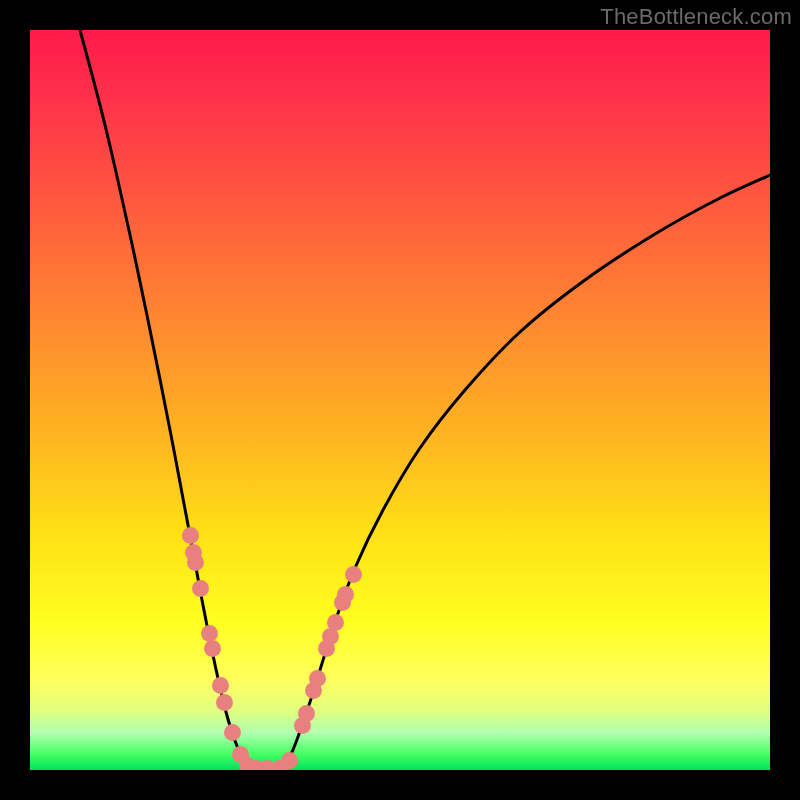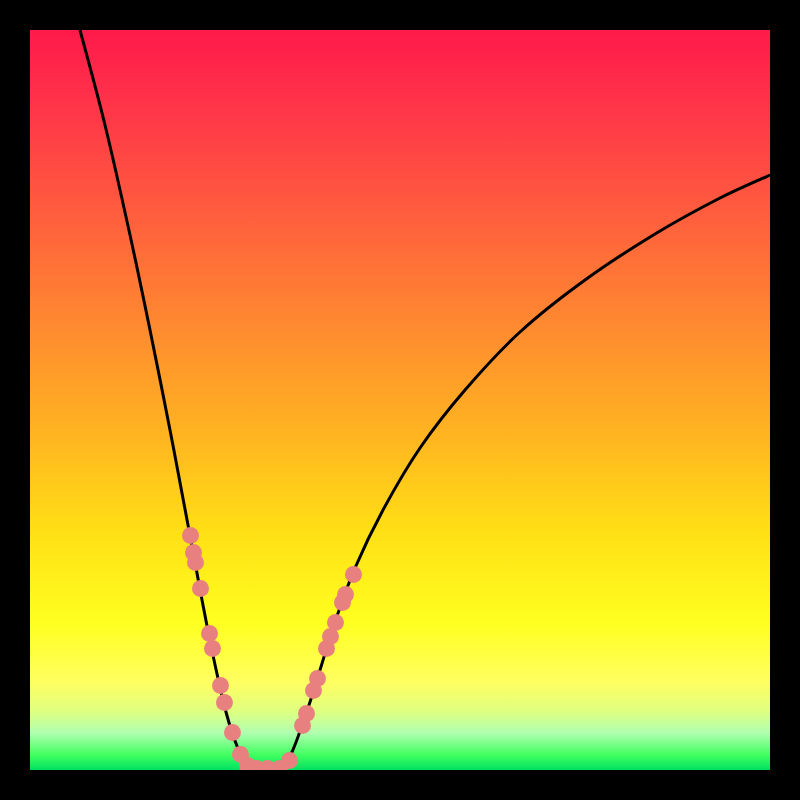--- a/index.html
+++ b/index.html
@@ -66,20 +66,21 @@
     margin-left: -8.5px;
     margin-top: -8.5px;
     border-radius: 50%;
     background: #e98080;
   }
 </style>
 </head>
 <body>
 
 <div class="frame">
+  <div class="watermark">TheBottleneck.com</div>
   <div class="plot">
     <div class="gradient"></div>
     <svg class="curves" viewBox="0 0 740 740" preserveAspectRatio="none">
         <path d="M 50 0 C 54.166666666666664 15.833333333333334, 66.66666666666667 60.833333333333336, 75 95 C 83.33333333333333 129.16666666666666, 92.5 170.83333333333334, 100 205 C 107.5 239.16666666666666, 113.33333333333333 267.5, 120 300 C 126.66666666666667 332.5, 133.66666666666666 367.5, 140 400 C 146.33333333333334 432.5, 152.66666666666666 466.6666666666667, 158 495 C 163.33333333333334 523.3333333333334, 167.66666666666666 547.5, 172 570 C 176.33333333333334 592.5, 180 611.3333333333334, 184 630 C 188 648.6666666666666, 192.16666666666666 667.6666666666666, 196 682 C 199.83333333333334 696.3333333333334, 203.66666666666666 707.6666666666666, 207 716 C 210.33333333333334 724.3333333333334, 213 728.3333333333334, 216 732 C 219 735.6666666666666, 223.5 737, 225 738" stroke-width="3" stroke="#000000" fill="none"></path>
         <path d="M 250 738 C 252 735.3333333333334, 257.3333333333333 732, 262 722 C 266.6666666666667 712, 273.3333333333333 691.6666666666666, 278 678 C 282.6666666666667 664.3333333333334, 285.5 654.3333333333334, 290 640 C 294.5 625.6666666666666, 299.1666666666667 609, 305 592 C 310.8333333333333 575, 317 556.6666666666666, 325 538 C 333 519.3333333333334, 342.1666666666667 500, 353 480 C 363.8333333333333 460, 376.3333333333333 438, 390 418 C 403.6666666666667 398, 418.3333333333333 379.3333333333333, 435 360 C 451.6666666666667 340.6666666666667, 470 320.3333333333333, 490 302 C 510 283.6666666666667, 532.5 266.3333333333333, 555 250 C 577.5 233.66666666666666, 602.5 217.66666666666666, 625 204 C 647.5 190.33333333333334, 670.8333333333334 177.83333333333334, 690 168 C 709.1666666666666 158.16666666666666, 731.6666666666666 148.83333333333334, 740 145" stroke-width="3" stroke="#000000" fill="none"></path>
         <path d="M 225 738 L 250 738" stroke-width="10" stroke-linecap="round" stroke="#e98080" fill="none"></path>
       </svg>
     <div class="dots-layer">
         <div class="dot" style="left: 160px; top: 505px; background: rgb(233, 128, 128);"></div>
         <div class="dot" style="left: 163px; top: 522px; background: rgb(233, 128, 128);"></div>

